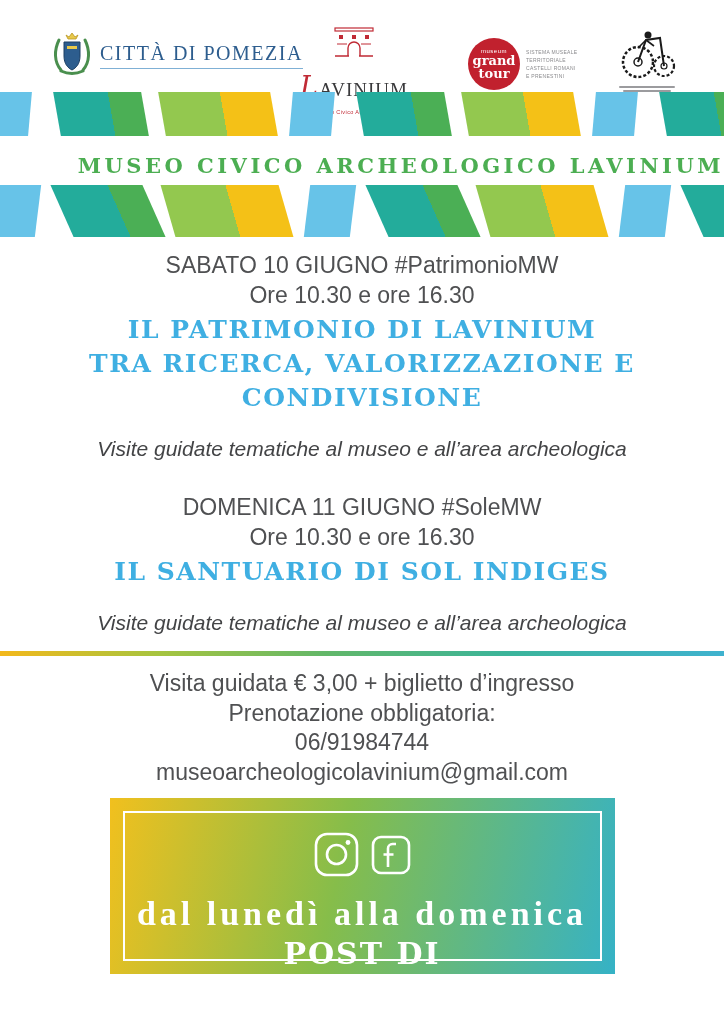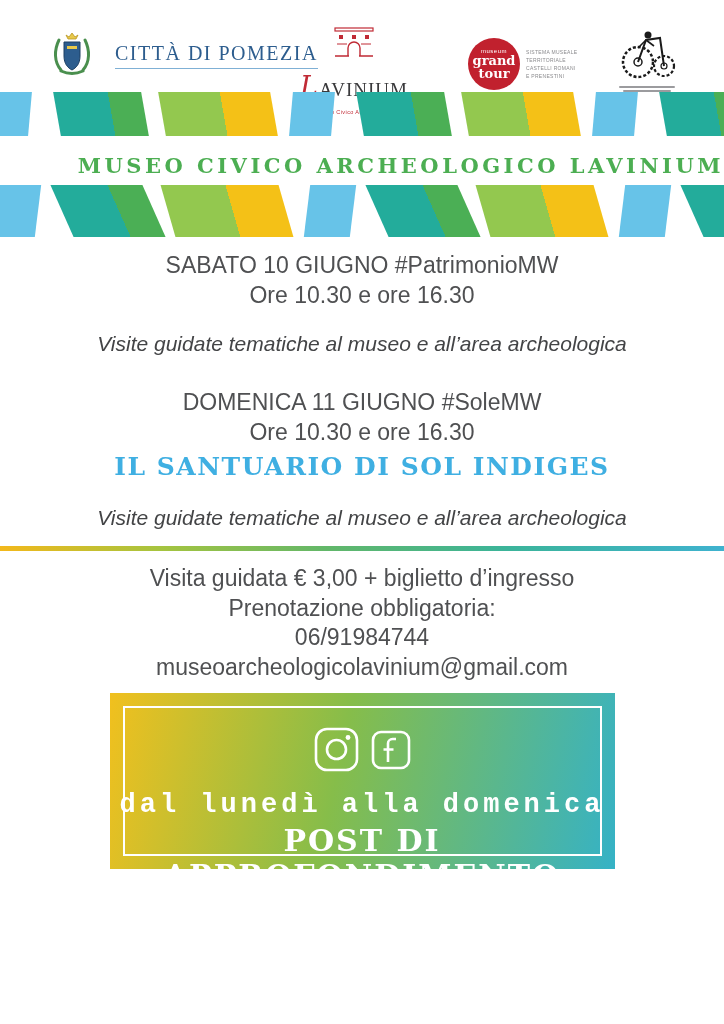--- a/index.html
+++ b/index.html
@@ -11,21 +11,21 @@
     font-family:"Liberation Sans",sans-serif;
     overflow:hidden;
   }
   
   .logo-row{
     position:relative;
     height:92px;
     width:100%;
   }
   .logo{position:absolute;display:flex;align-items:center;}
-  .logo-pomezia{left:52px;top:30px;gap:23px;}
+  .logo-pomezia{left:52px;top:30px;gap:8px;}
   .pomezia-name{
     font-family:"Liberation Serif",serif;
     color:#2d5d8e;font-size:20px;letter-spacing:1.5px;
     border-bottom:1px solid #7fb0d5;padding-bottom:3px;
     white-space:nowrap;
   }
   .logo-lavinium{left:300px;top:26px;flex-direction:column;gap:7px;}
   .lav-word{font-family:"Liberation Serif",serif;color:#3a3a3c;font-size:19px;letter-spacing:1px;}
   .lav-word .lav-l{font-style:italic;color:#c02a35;font-size:27px;font-family:"DejaVu Serif",serif;}
   .lav-sub{font-size:5.5px;color:#c02a35;letter-spacing:.4px;}
@@ -95,22 +95,22 @@
   }
   .social-border{
     position:absolute;inset:13px;border:2px solid #ffffff;pointer-events:none;
   }
   .social-icons{
     display:flex;justify-content:center;align-items:center;gap:10px;
     padding-top:33px;
   }
   .social-line1{
     margin-top:13px;
-    font-family:Liberation Mono, monospace;
-    font-weight:bold;color:#fff;font-size:27px;letter-spacing:4px;
+    font-family:Liberation Serif, serif;
+    font-weight:bold;color:#fff;font-size:34px;letter-spacing:4px;
   }
   .social-line2{
     margin-top:3px;
     font-family:"DejaVu Serif","Liberation Serif",serif;
     font-weight:bold;color:#fff;font-size:30px;letter-spacing:2px;
   }
 </style>
 </head>
 <body>
 
@@ -208,20 +208,24 @@
         <div class="band-piece" style="width: 118px; height: 52px; margin-left: 14px; transform: skewX(16deg); background: linear-gradient(to right, rgb(147, 200, 79) 0px, rgb(147, 200, 79) 55%, rgb(244, 193, 23) 55%, rgb(244, 193, 23) 100%);"></div>
         <div class="band-piece" style="width: 46px; height: 52px; margin-left: 21px; transform: skewX(-7deg); background: rgb(103, 195, 232);"></div>
         <div class="band-piece" style="width: 92px; height: 52px; margin-left: 24px; transform: skewX(24deg); background: linear-gradient(to right, rgb(35, 172, 155) 0px, rgb(35, 172, 155) 62%, rgb(75, 175, 85) 62%, rgb(75, 175, 85) 100%);"></div>
       </div>
   </div>
 
   <div class="events">
     <div class="event">
       <div class="ev-day">SABATO 10 GIUGNO #PatrimonioMW</div>
       <div class="ev-time">Ore 10.30 e ore 16.30</div>
+      <div class="ev-heading">
+        <div>IL PATRIMONIO DI LAVINIUM</div>
+        <div>TRA RICERCA, VALORIZZAZIONE E CONDIVISIONE</div>
+      </div>
       <div class="ev-desc">Visite guidate tematiche al museo e all’area archeologica</div>
     </div>
     <div class="event">
       <div class="ev-day">DOMENICA 11 GIUGNO #SoleMW</div>
       <div class="ev-time">Ore 10.30 e ore 16.30</div>
       <div class="ev-heading">
         <div>IL SANTUARIO DI SOL INDIGES</div>
       </div>
       <div class="ev-desc">Visite guidate tematiche al museo e all’area archeologica</div>
     </div>

